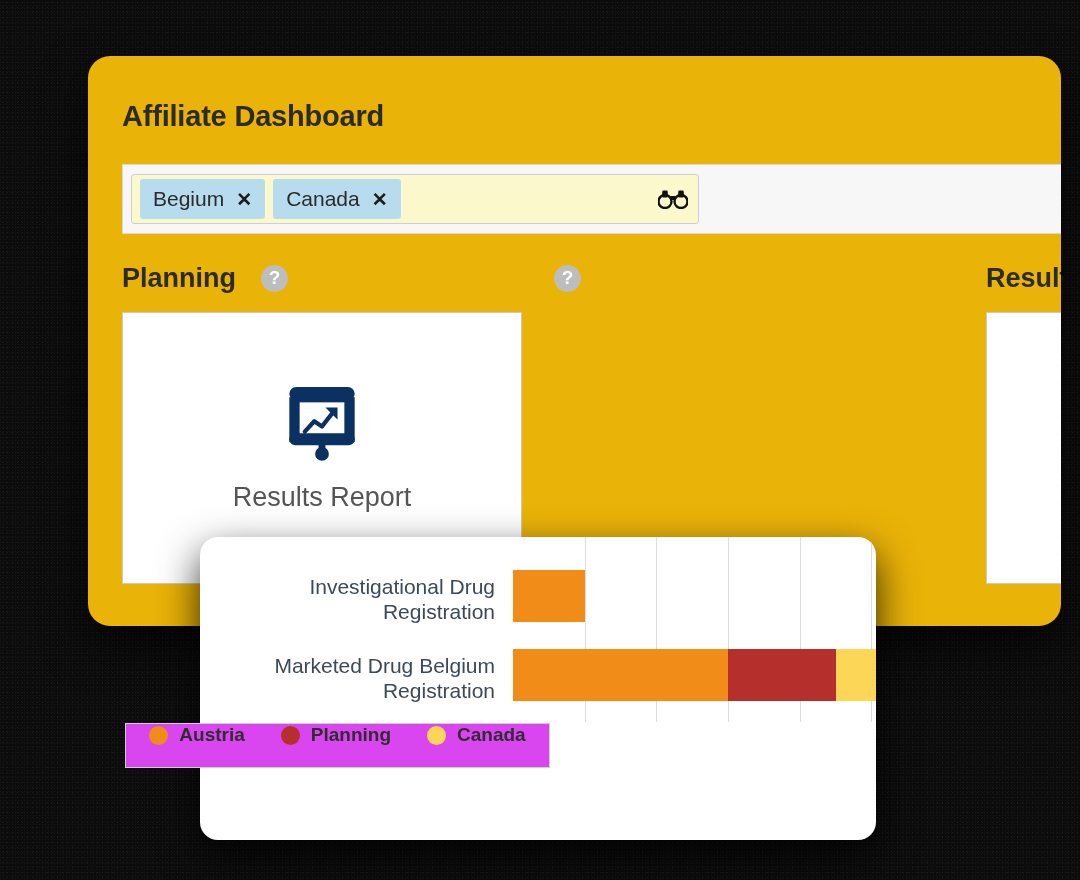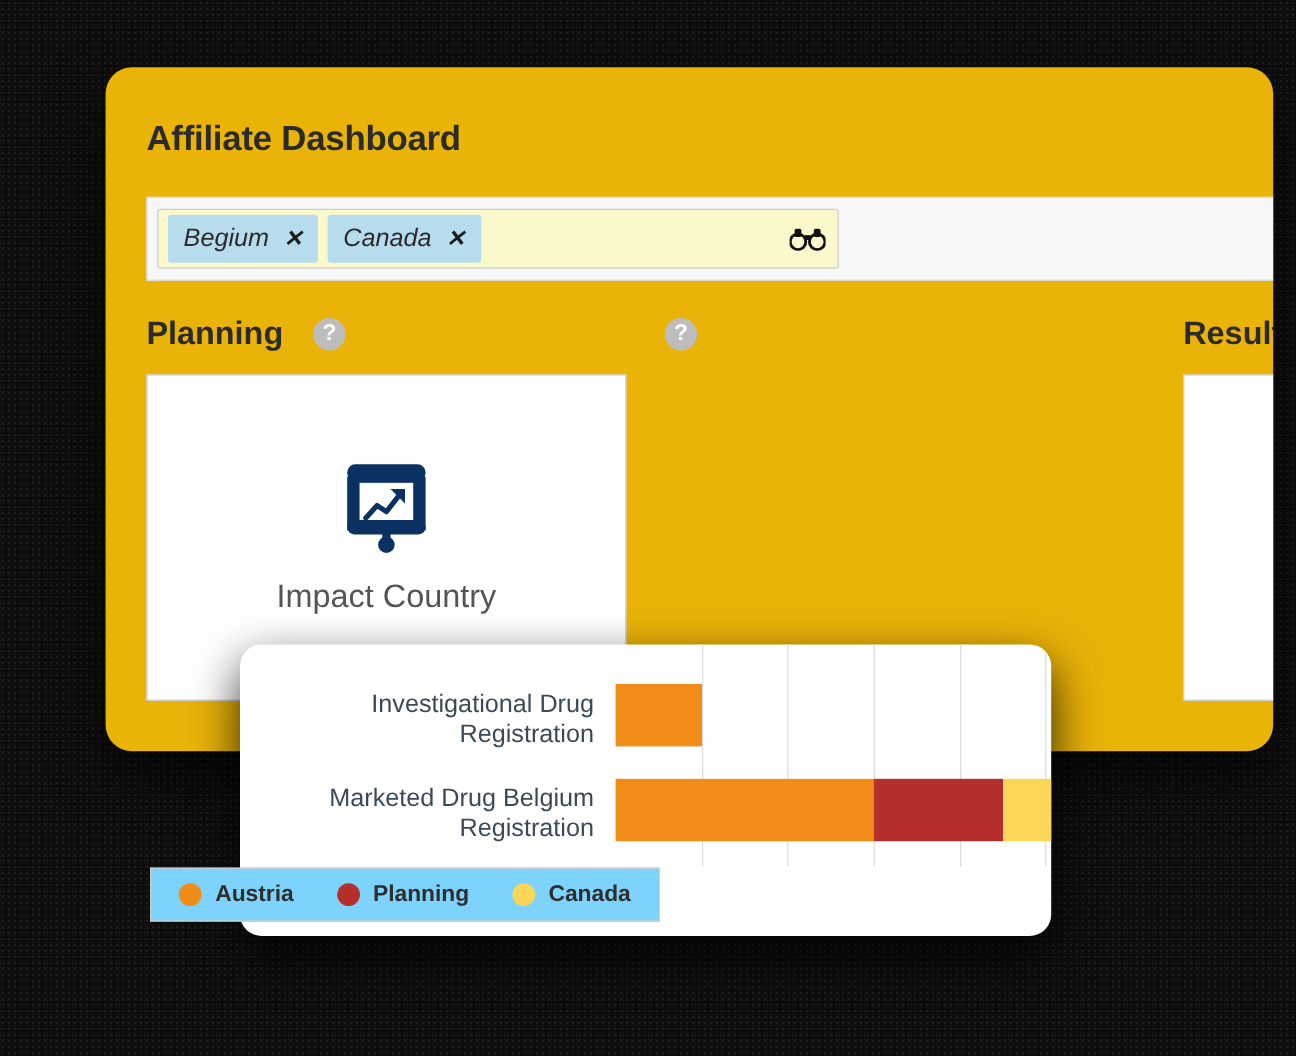--- a/index.html
+++ b/index.html
@@ -79,21 +79,20 @@
     display: flex;
     align-items: center;
     padding: 0 10px 0 8px;
     position: relative;
   }
 
   #country-selected-field {
     background: #fbf8cc;
     width: 568px;
     gap: 8px;
-    font-style: italic;
   }
 
   #country-search-field {
     background: #ffffff;
     width: 420px;
     justify-content: space-between;
     padding-left: 16px;
   }
 
   .tag {
@@ -190,21 +189,21 @@
     line-height: 1.3;
     max-width: 230px;
   }
 
   
   #chart-card {
     position: absolute;
     left: 200px;
     top: 537px;
     width: 676px;
-    height: 243px;
+    height: 303px;
     background: #ffffff;
     border-radius: 18px;
     box-shadow: 0 16px 40px rgba(0,0,0,0.80);
     z-index: 5;
     overflow: hidden;
   }
 
   #chart-plot {
     position: absolute;
     left: 0; top: 0;
@@ -230,23 +229,23 @@
 
   .bar-seg { position: absolute; }
 
   #chart-legend {
     position: absolute;
     left: 125px;
     top: 723px;
     width: 425px;
     height: 45px;
     border: 1px solid #cfcfcf;
-    background: #7dd3fc;
-    display: flex;
-    align-items: center;
+    background: #d946ef;
+    display: flex;
+    align-items: flex-start;
     justify-content: center;
     gap: 36px;
     z-index: 6;
   }
 
   .legend-item {
     display: flex;
     align-items: center;
     gap: 11px;
   }
@@ -309,21 +308,21 @@
         <svg class="tile-icon" viewBox="0 0 100 100">
           <rect x="12" y="8" width="76" height="16" rx="8" fill="#0a3161"></rect>
           <rect x="12" y="20" width="76" height="52" fill="#0a3161"></rect>
           <rect x="24" y="26" width="52" height="40" fill="#ffffff"></rect>
           <rect x="12" y="62" width="76" height="14" rx="7" fill="#0a3161"></rect>
           <rect x="46" y="74" width="8" height="10" fill="#0a3161"></rect>
           <circle cx="50" cy="86" r="8" fill="#0a3161"></circle>
           <polyline points="30,60 41,48 50,54 64,36" fill="none" stroke="#0a3161" stroke-width="5" stroke-linecap="round" stroke-linejoin="round"></polyline>
           <polygon points="68,32 68,46 54,32" fill="#0a3161"></polygon>
         </svg>
-        <span class="tile-label">Impact Country</span>
+        <span class="tile-label">Results Report</span>
       </div>
     </div>
 
     <div class="section-col">
       <div class="section-heading">
         <span class="help-icon">?</span>
       </div>
     </div>
 
     <div class="section-col">

